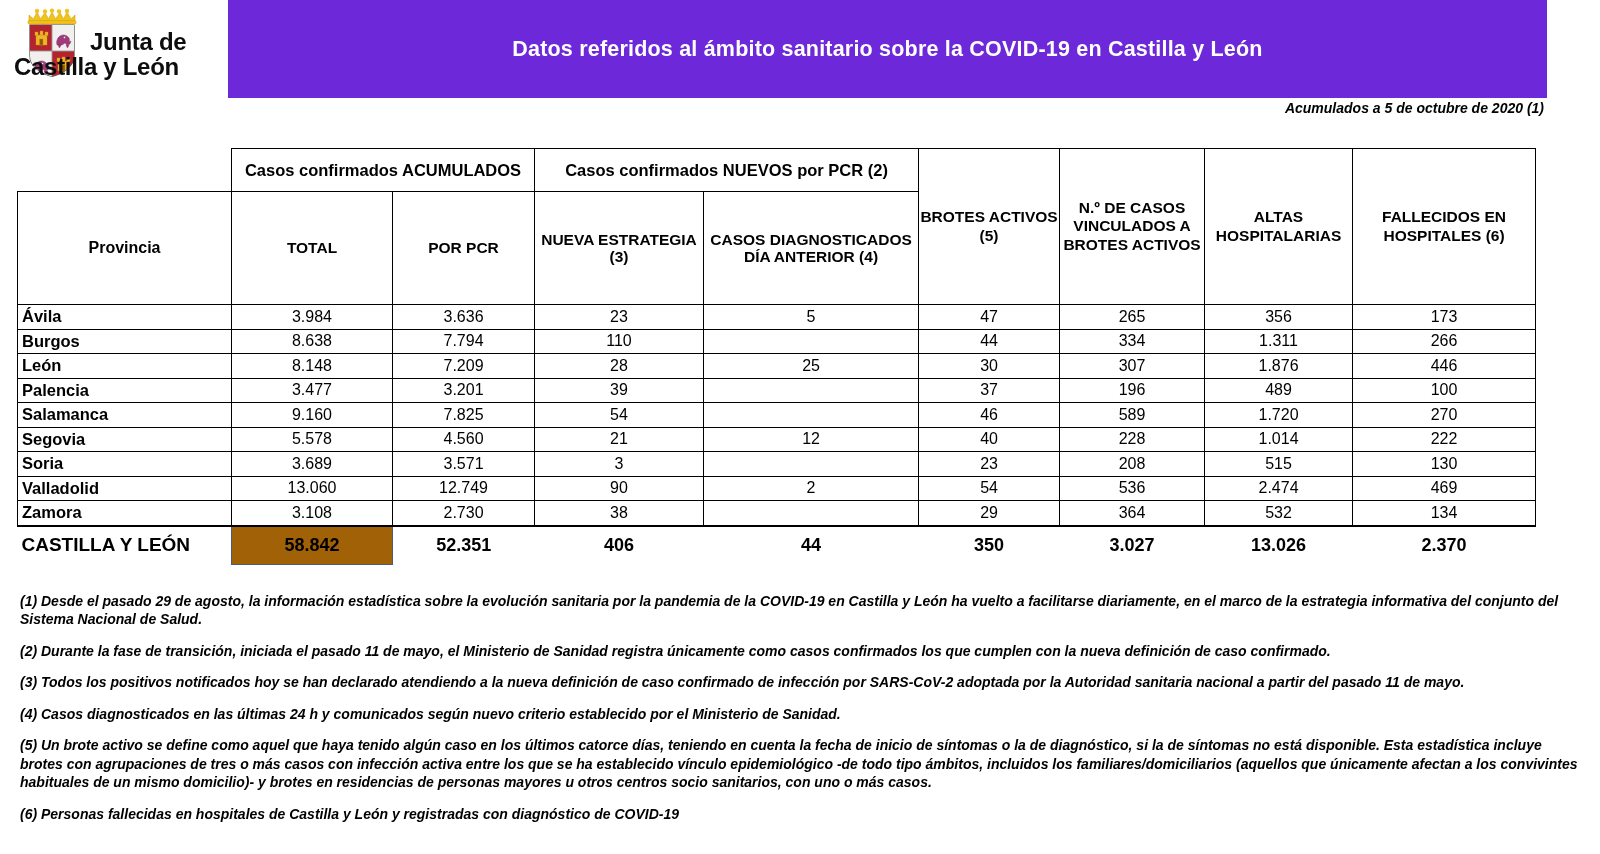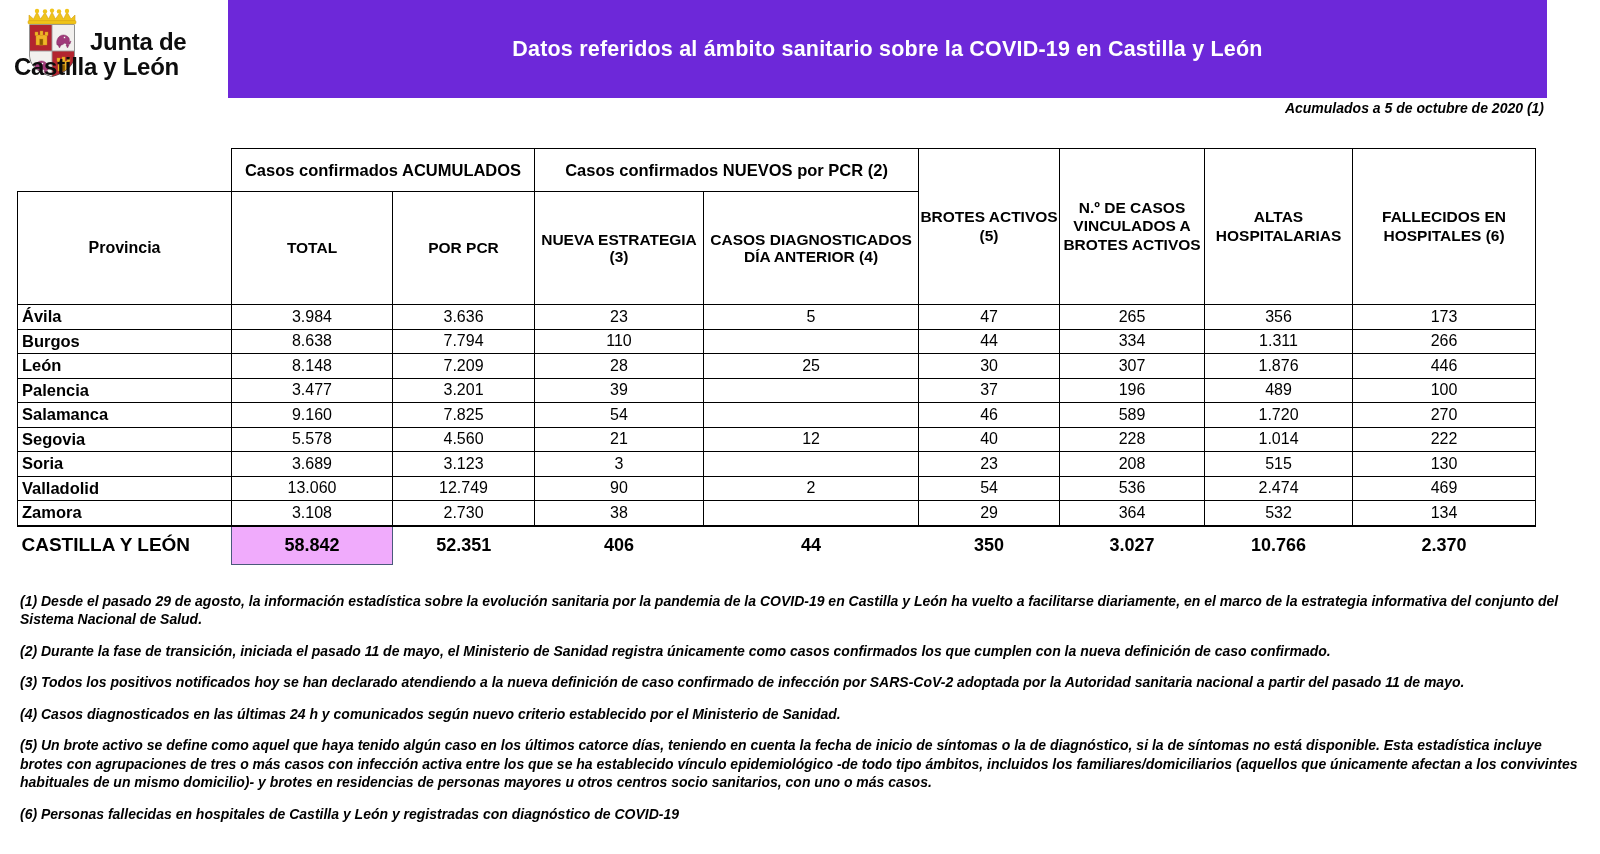--- a/index.html
+++ b/index.html
@@ -151,21 +151,21 @@
     border-left: none;
     border-right: none;
     border-bottom: none;
   }
   tr.totalrow td.prov {
     text-align: left;
     padding-left: 4px;
     font-size: 19px;
   }
   tr.totalrow td.highlight {
-    background: #f0abfc;
+    background: #a16207;
     border: 1.5px solid #4a5a7a;
   }
   tr.lastdata td { border-bottom: 2.5px solid #000; }
 
   
   .notes {
     position: absolute;
     left: 20px;
     top: 592px;
     width: 1560px;
@@ -350,21 +350,21 @@
           <td>21</td>
           <td>12</td>
           <td>40</td>
           <td>228</td>
           <td>1.014</td>
           <td>222</td>
         </tr>
         <tr class="datarow">
           <td class="prov">Soria</td>
           <td>3.689</td>
-          <td>3.123</td>
+          <td>3.571</td>
           <td>3</td>
           <td></td>
           <td>23</td>
           <td>208</td>
           <td>515</td>
           <td>130</td>
         </tr>
         <tr class="datarow">
           <td class="prov">Valladolid</td>
           <td>13.060</td>
@@ -390,21 +390,21 @@
       </tbody>
     <tfoot>
       <tr class="totalrow">
         <td class="prov">CASTILLA Y LEÓN</td>
         <td class="highlight">58.842</td>
         <td>52.351</td>
         <td>406</td>
         <td>44</td>
         <td>350</td>
         <td>3.027</td>
-        <td>10.766</td>
+        <td>13.026</td>
         <td>2.370</td>
       </tr>
     </tfoot>
   </table>
 </div>
 
 <div class="notes">
     <div class="note">(1) Desde el pasado 29 de agosto, la información estadística sobre la evolución sanitaria por la pandemia de la COVID-19 en Castilla y León ha vuelto a facilitarse diariamente, en el marco de la estrategia informativa del conjunto del Sistema Nacional de Salud.</div>
     <div class="note">(2) Durante la fase de transición, iniciada el pasado 11 de mayo, el Ministerio de Sanidad registra únicamente como casos confirmados los que cumplen con la nueva definición de caso confirmado.</div>
     <div class="note">(3) Todos los positivos notificados hoy se han declarado atendiendo a la nueva definición de caso confirmado de infección por SARS-CoV-2 adoptada por la Autoridad sanitaria nacional a partir del pasado 11 de mayo.</div>

